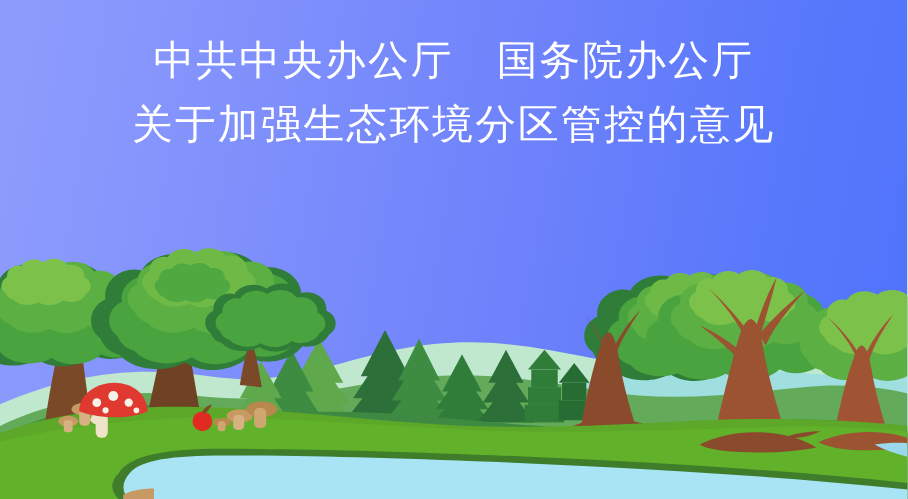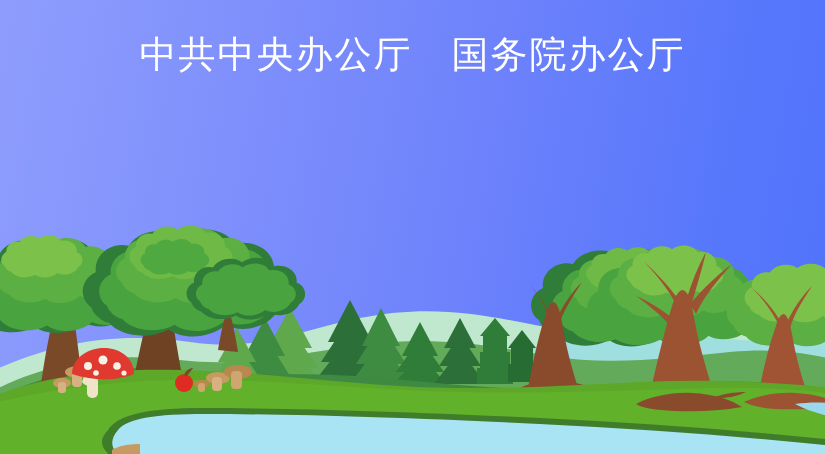--- a/index.html
+++ b/index.html
@@ -297,15 +297,16 @@
 
           <path d="M795 404 C810 402 822 402 835 404 L835 418 C820 414 806 410 795 404 Z" fill="#9ad8ee"></path>
         </g>
 
       </g>
     </svg>
   </div>
 
   <div id="title-block">
     <div class="title-line">中共中央办公厅　国务院办公厅</div>
+    <div class="title-line">关于加强生态环境分区管控的意见</div>
   </div>
 
 </div>
 
 </body></html>

